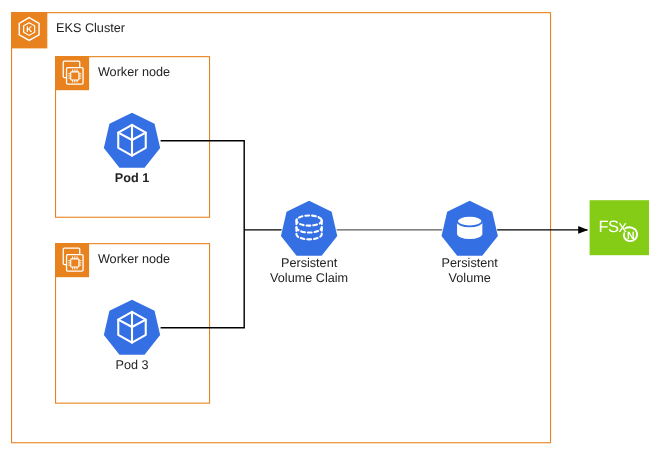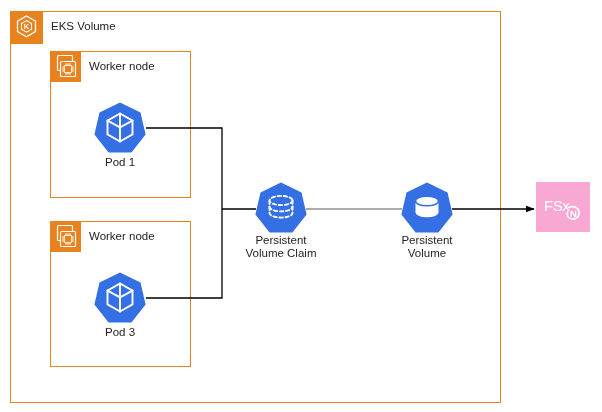--- a/index.html
+++ b/index.html
@@ -67,33 +67,33 @@
 
   
   .node-caption {
     position: absolute;
     font-size: 11.5px;
     color: #232323;
     text-align: center;
     line-height: 13px;
     white-space: pre-line;
   }
-  #pod-1-label { left: 70px;  top: 156px; width: 100px; }
+  #pod-1-label { left: 70px;  top: 156px; width: 100px; font-weight: bold; }
   #pod-2-label { left: 70px;  top: 326px; width: 100px; }
   #pvc-label   { left: 221px; top: 234px; width: 120px; }
   #pv-label    { left: 367px; top: 234px; width: 120px; }
 
   
   #fsx-block {
     position: absolute;
     left: 536px;
     top: 182px;
     width: 54px;
     height: 50px;
-    background: #f9a8d4;
+    background: #84cc16;
   }
   #fsx-block svg { display: block; width: 100%; height: 100%; }
 
   
   #connectors {
     position: absolute;
     left: 0;
     top: 0;
     width: 602px;
     height: 412px;
@@ -108,21 +108,21 @@
   <div class="group-box" id="eks-cluster-box"></div>
 
   <div class="aws-badge" id="eks-cluster-icon">
     <svg viewBox="0 0 33 33" xmlns="http://www.w3.org/2000/svg">
       <polygon points="16.5,5 25.5,10.2 25.5,20.6 16.5,25.8 7.5,20.6 7.5,10.2" fill="none" stroke="#ffffff" stroke-width="1.3"></polygon>
       <polygon points="16.5,9.6 21.5,12.5 21.5,18.3 16.5,21.2 11.5,18.3 11.5,12.5" fill="none" stroke="#ffffff" stroke-width="1.1"></polygon>
       <text x="16.5" y="18.1" font-family="Liberation Sans, sans-serif" font-size="7.4" font-weight="bold" fill="#ffffff" text-anchor="middle">K</text>
     </svg>
   </div>
 
-  <div class="box-title" id="eks-cluster-title">EKS Volume</div>
+  <div class="box-title" id="eks-cluster-title">EKS Cluster</div>
 
   <div class="group-box" id="worker-node-1-box"></div>
 
   <div class="aws-badge" id="worker-node-1-icon">
     <svg viewBox="0 0 31 31" xmlns="http://www.w3.org/2000/svg">
       <rect x="7.5" y="4.5" width="15" height="15" rx="1" fill="none" stroke="#ffffff" stroke-width="1.2"></rect>
       <rect x="10.5" y="10.5" width="15" height="15" rx="1" fill="#E8821E" stroke="#ffffff" stroke-width="1.2"></rect>
       <rect x="14.3" y="14.3" width="7.4" height="7.4" rx="0.6" fill="none" stroke="#ffffff" stroke-width="1"></rect>
       <g stroke="#ffffff" stroke-width="0.9">
         <line x1="16" y1="12.1" x2="16" y2="14.3"></line>

